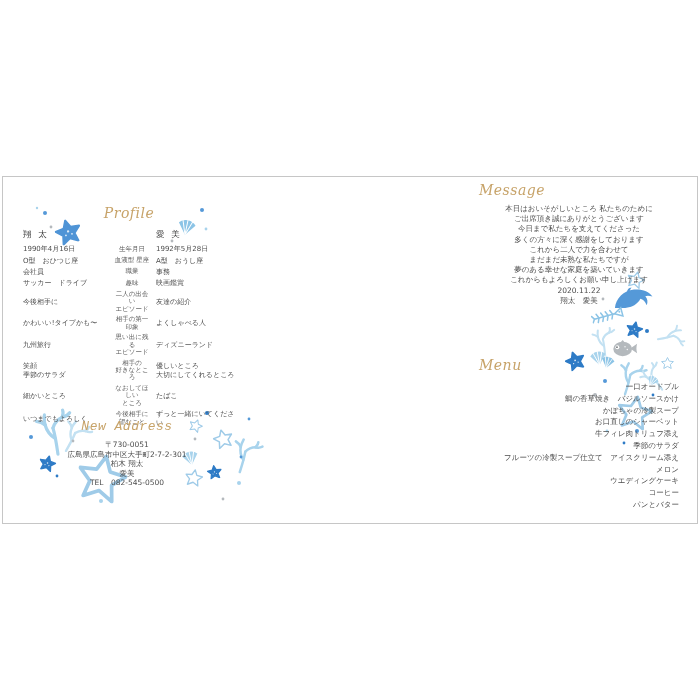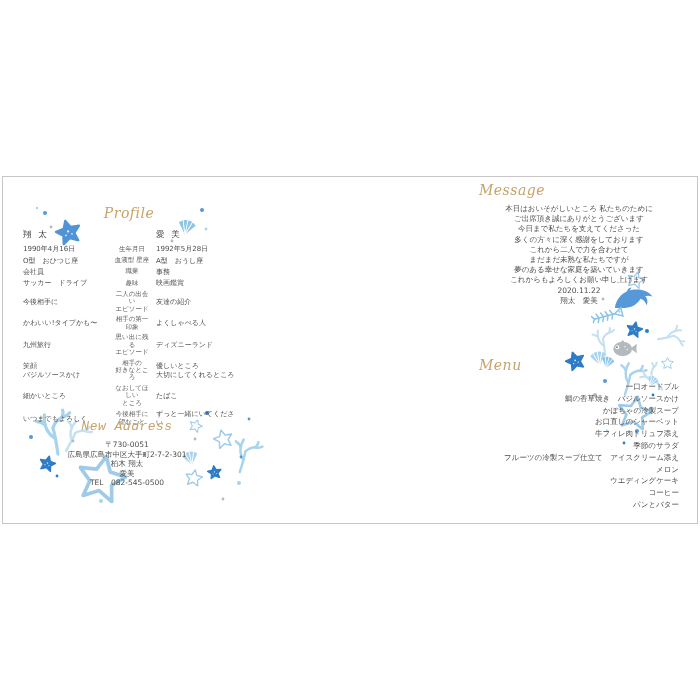--- a/index.html
+++ b/index.html
@@ -210,21 +210,21 @@
           <span class="c3">よくしゃべる人</span>
         </div>
         <div class="p-row">
           <span class="c1">九州旅行</span>
           <span class="c2">思い出に残る
 エピソード</span>
           <span class="c3">ディズニーランド</span>
         </div>
         <div class="p-row">
           <span class="c1">笑顔
-バジルソースかけ</span>
+季節のサラダ</span>
           <span class="c2">相手の
 好きなところ</span>
           <span class="c3">優しいところ
 大切にしてくれるところ</span>
         </div>
         <div class="p-row">
           <span class="c1">細かいところ</span>
           <span class="c2">なおしてほしい
 ところ</span>
           <span class="c3">たばこ</span>

